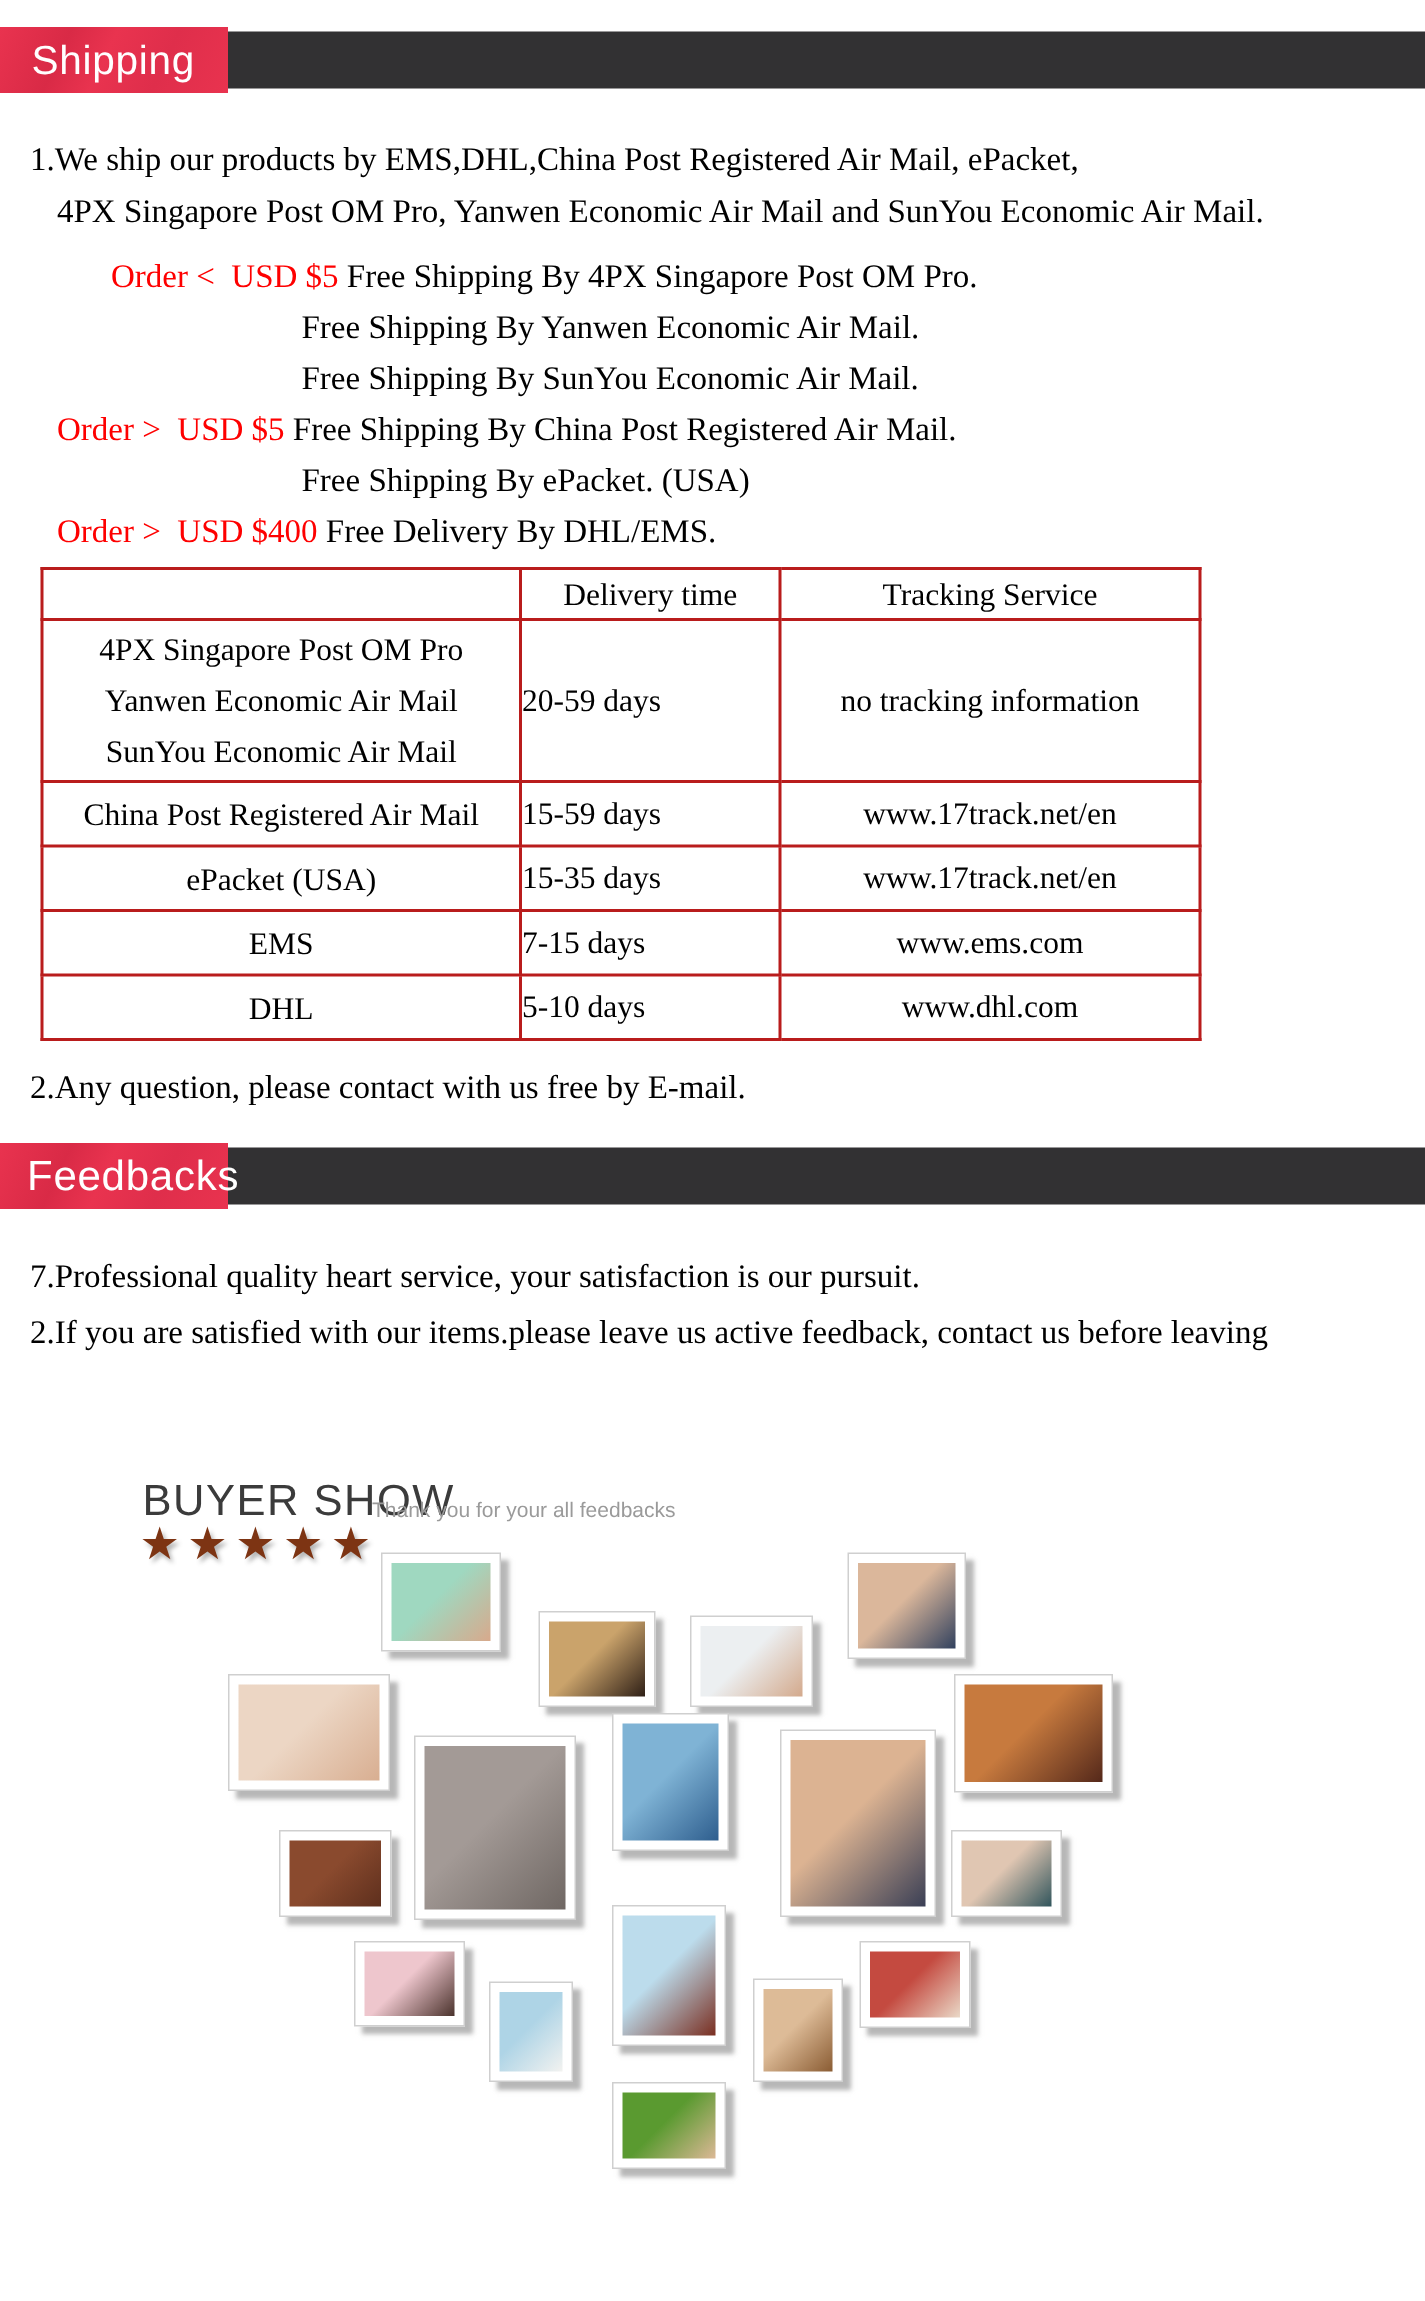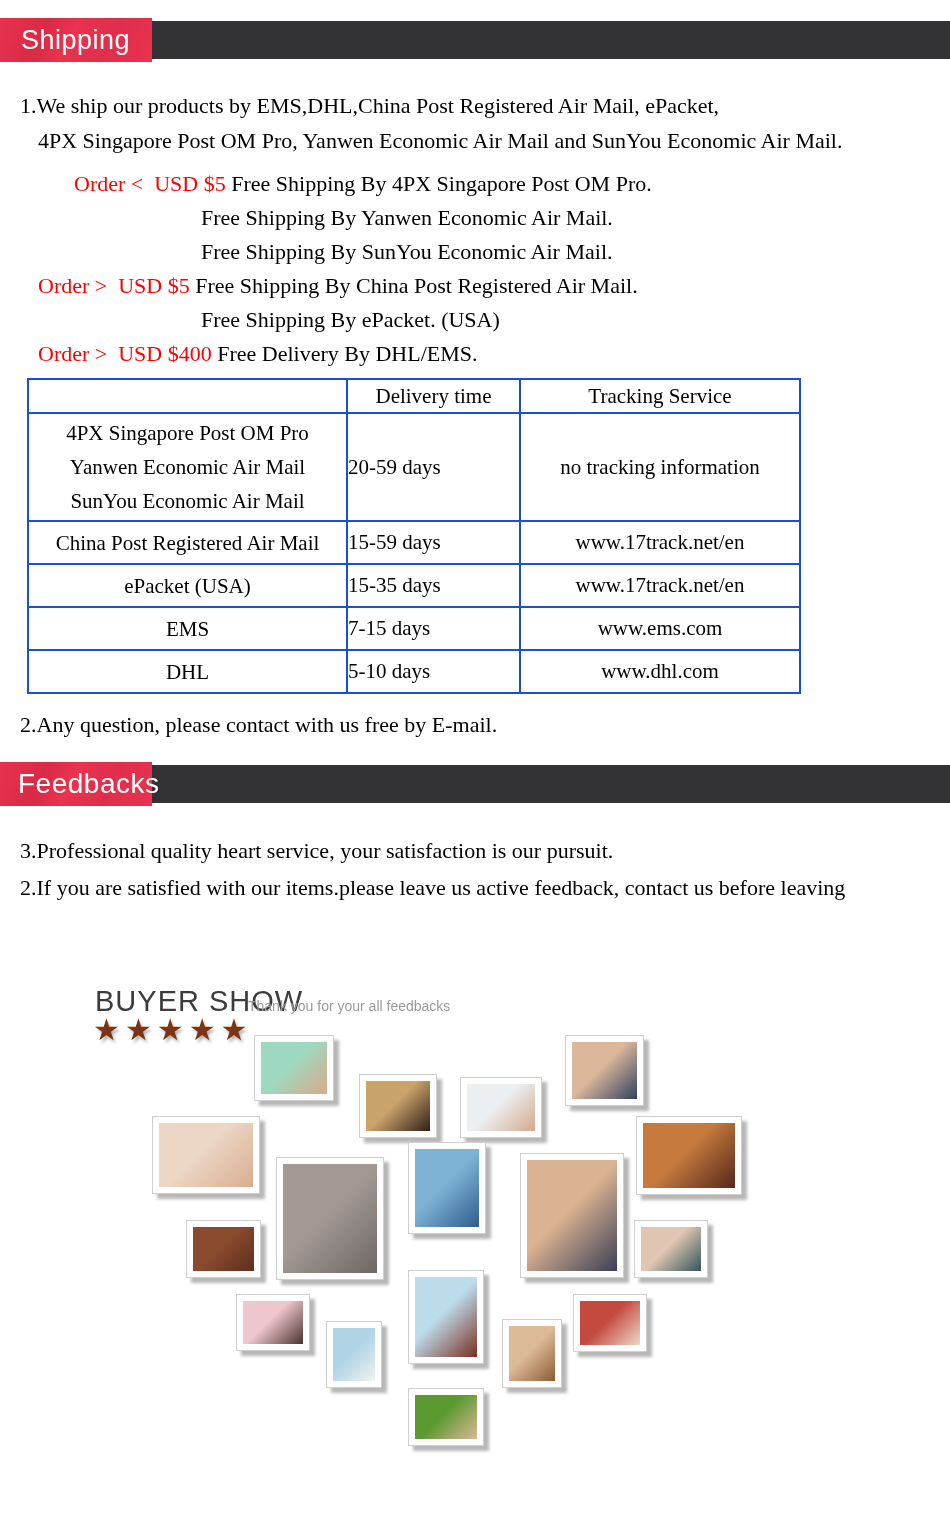--- a/index.html
+++ b/index.html
@@ -11,21 +11,21 @@
            background:linear-gradient(115deg,#e9334f 0%,#d92a46 28%,#e9334f 46%,#df2e4b 70%,#e9334f 100%);
            display:flex;align-items:center;}
   .bar-red .lbl{color:#ffffff;font-family:"Liberation Sans","DejaVu Sans",sans-serif;
                 font-size:27px;padding-left:21px;letter-spacing:0.5px;}
   
   .txt-line{position:absolute;font-size:22px;white-space:pre;}
   .red{color:#fe0000;}
   
   table.ship{position:absolute;left:27px;top:378px;border-collapse:collapse;table-layout:fixed;
              font-size:21px;}
-  table.ship td{border:2px solid #1d4ed8;padding:0;}
+  table.ship td{border:2px solid #b91c1c;padding:0;}
   td.c1{width:317px;text-align:center;padding-left:16px;white-space:pre-line;line-height:34px;}
   td.c2{width:171px;text-align:left;}
   td.c3{width:278px;text-align:center;}
   tr.hdr td{height:32px;text-align:center;padding-left:0;}
   tr.r1 td{height:106px;}
   tr.rs td{height:41px;}
   
   .bs-title{position:absolute;font-family:"Liberation Sans","DejaVu Sans",sans-serif;
             font-size:29px;color:#3b3b3b;letter-spacing:1px;}
   .bs-sub{position:absolute;font-family:"Liberation Sans","DejaVu Sans",sans-serif;
@@ -95,21 +95,21 @@
   </tbody>
     </table>
 
   <div class="txt-line" style="left:20px;top:712px;">2.Any question, please contact with us free by E-mail.</div>
 
   <div class="bar-dark" style="top:765px;"></div>
   <div class="bar-red" style="top:762px;">
     <span class="lbl" style="font-size:28px;padding-left:18px;">Feedbacks</span>
   </div>
 
-  <div class="txt-line" style="left:20px;top:838px;">3.Professional quality heart service, your satisfaction is our pursuit.</div>
+  <div class="txt-line" style="left:20px;top:838px;">7.Professional quality heart service, your satisfaction is our pursuit.</div>
   <div class="txt-line" style="left:20px;top:875px;">2.If you are satisfied with our items.please leave us active feedback, contact us before leaving</div>
 
   <div class="bs-title" style="left:95px;top:985px;">BUYER SHOW</div>
   <div class="bs-sub" style="left:248px;top:998px;">Thank you for your all feedbacks</div>
   <div class="bs-stars" style="left: 93px; top: 1012px; color: rgb(125, 52, 19);">★★★★★</div>
 
   <div id="collage">
       <div class="photo" style="left: 254px; top: 1035px; width: 80px; height: 66px;">
         <div class="ph-img" style="background: linear-gradient(135deg, rgb(159, 216, 192) 0%, rgb(159, 216, 192) 45%, rgb(216, 169, 140) 100%);"></div>
       </div>

